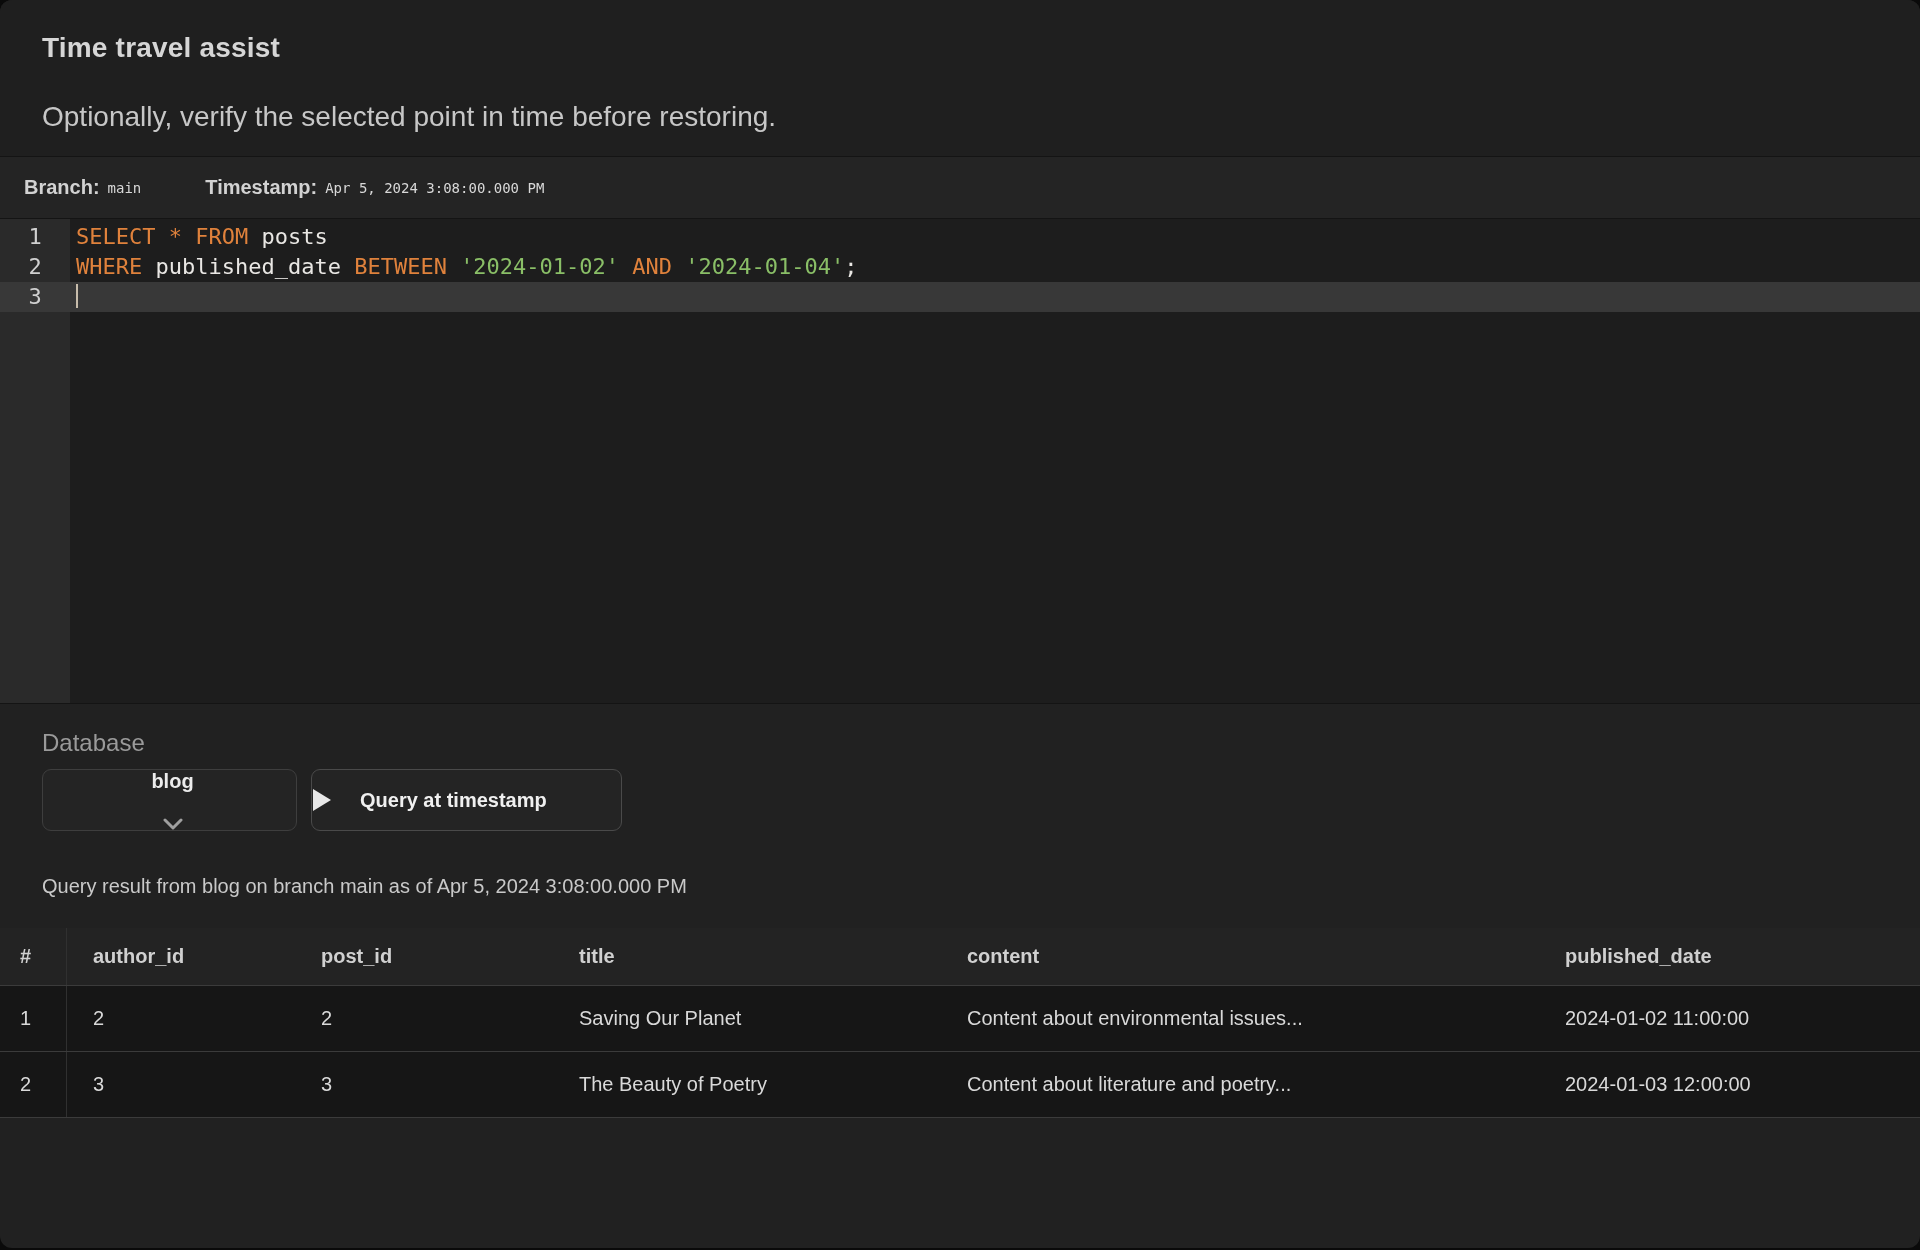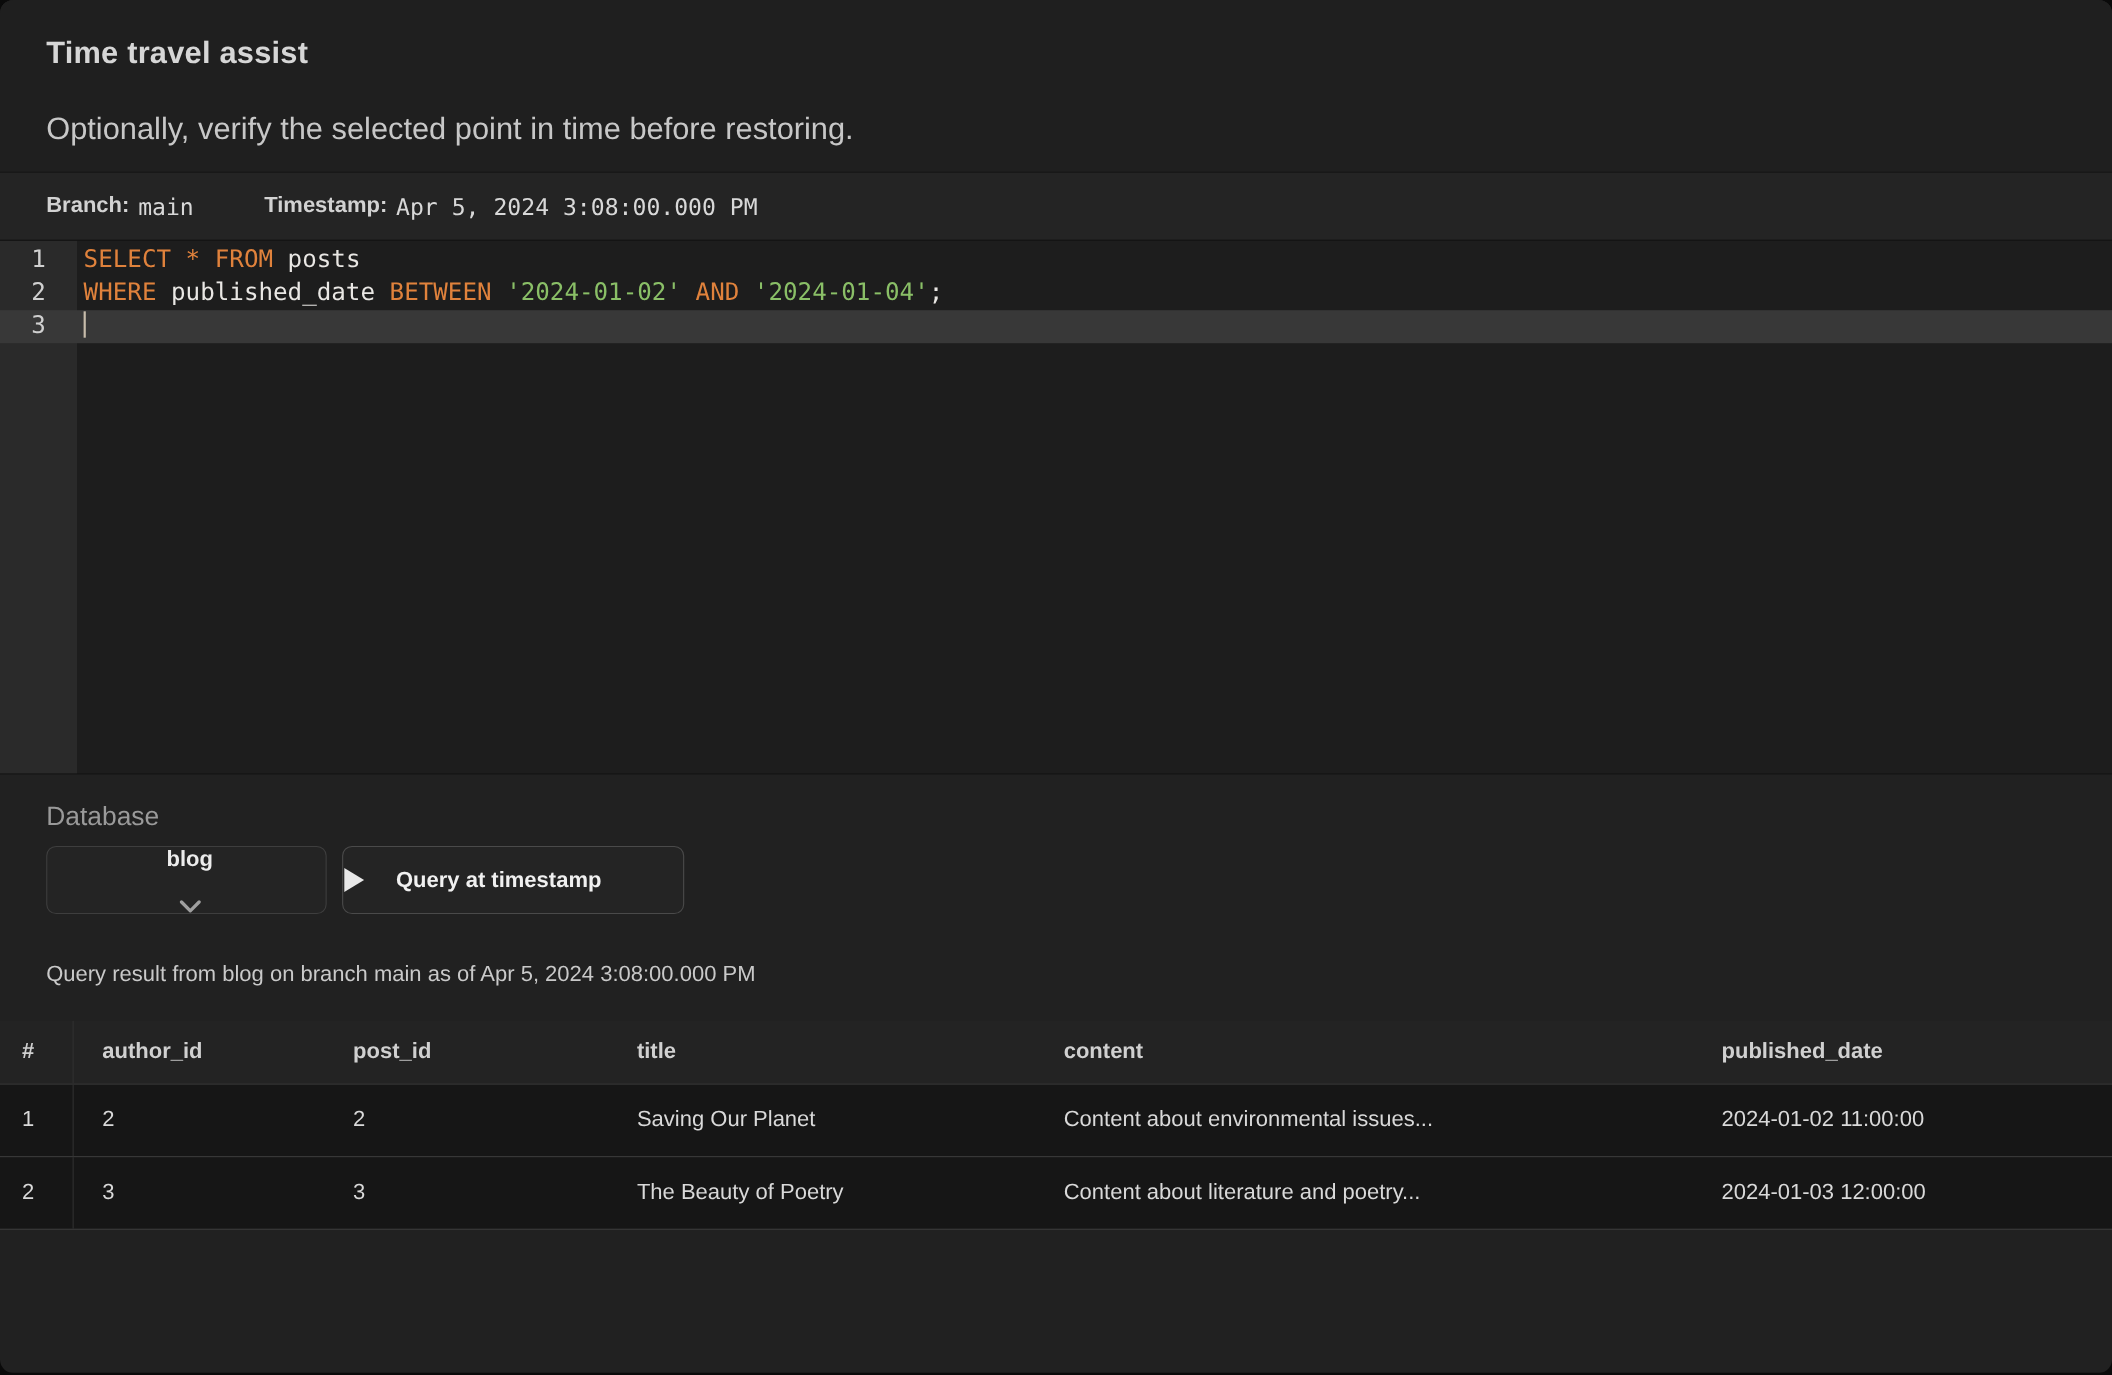--- a/index.html
+++ b/index.html
@@ -8,23 +8,23 @@
   .card { position:absolute; inset:0 0 2px 0; background:#212121; border-radius:12px; overflow:hidden; }
 
   
   .hdr { position:absolute; top:0; left:0; right:0; height:156px; background:#1f1f1f; }
   .hdr h1 { position:absolute; top:32px; left:42px; font-size:28px; font-weight:700;
             color:#d6d6d6; letter-spacing:.2px; }
   .hdr .sub { position:absolute; top:101px; left:42px; font-size:28px; color:#c7c7c7; }
 
   
   .ctx { position:absolute; top:156px; left:0; right:0; height:62px; background:#242424;
-         border-top:1px solid #141414; display:flex; align-items:center; padding-left:42px; }
+         border-top:1px solid #141414; display:flex; align-items:center; padding-left:24px; }
   .ctx .lbl { font-size:20px; font-weight:700; color:#d2d2d2; }
-  .ctx .val { font-family:"DejaVu Sans Mono", monospace; font-size:21px; color:#d8d8d8;
+  .ctx .val { font-family:"DejaVu Sans Mono", monospace; font-size:14px; color:#d8d8d8;
               margin-left:8px; }
   .ctx .ts-lbl { margin-left:64px; }
 
   
   .editor { position:absolute; top:218px; left:0; right:0; height:486px; background:#1d1d1d;
             border-top:1px solid #141414; border-bottom:1px solid #141414;
             font-family:"DejaVu Sans Mono", monospace; font-size:22px; }
   .gutter { position:absolute; top:0; left:0; bottom:0; width:70px; background:#2a2a2a; }
   .ed-line { position:absolute; left:0; right:0; height:30px; display:flex; }
   .ed-line.active { background:#383838; }

